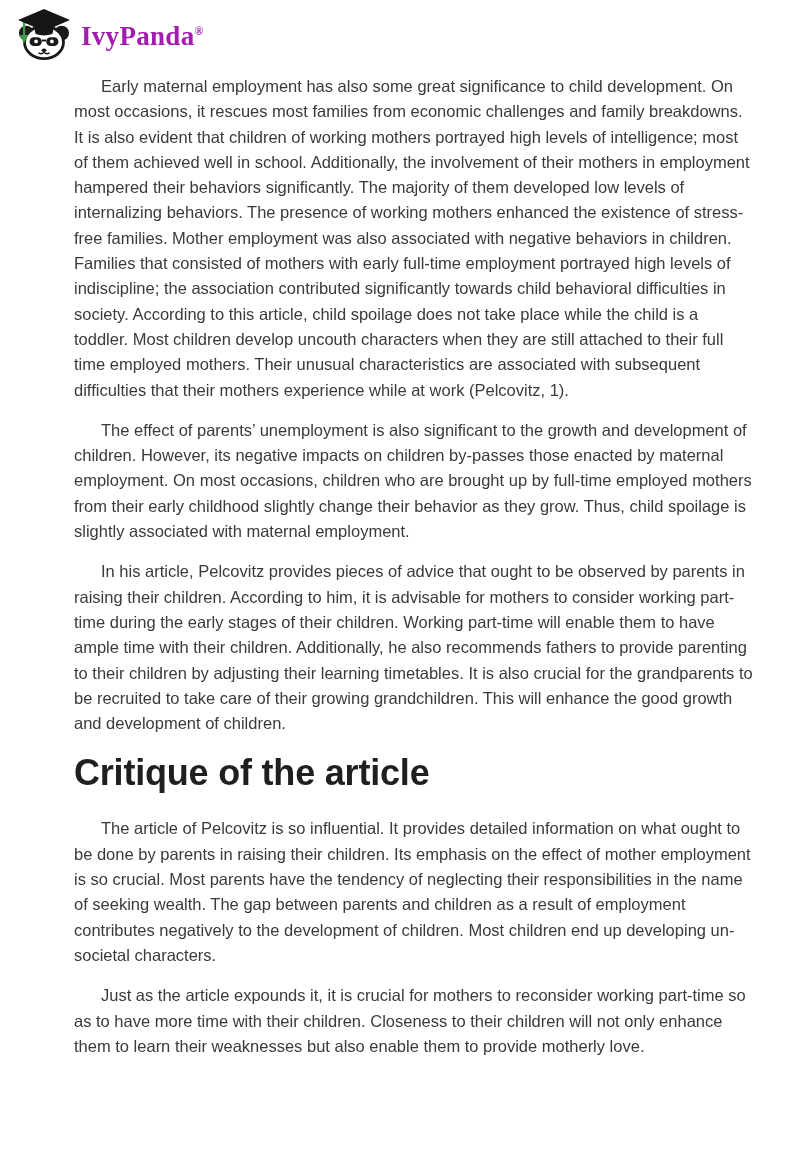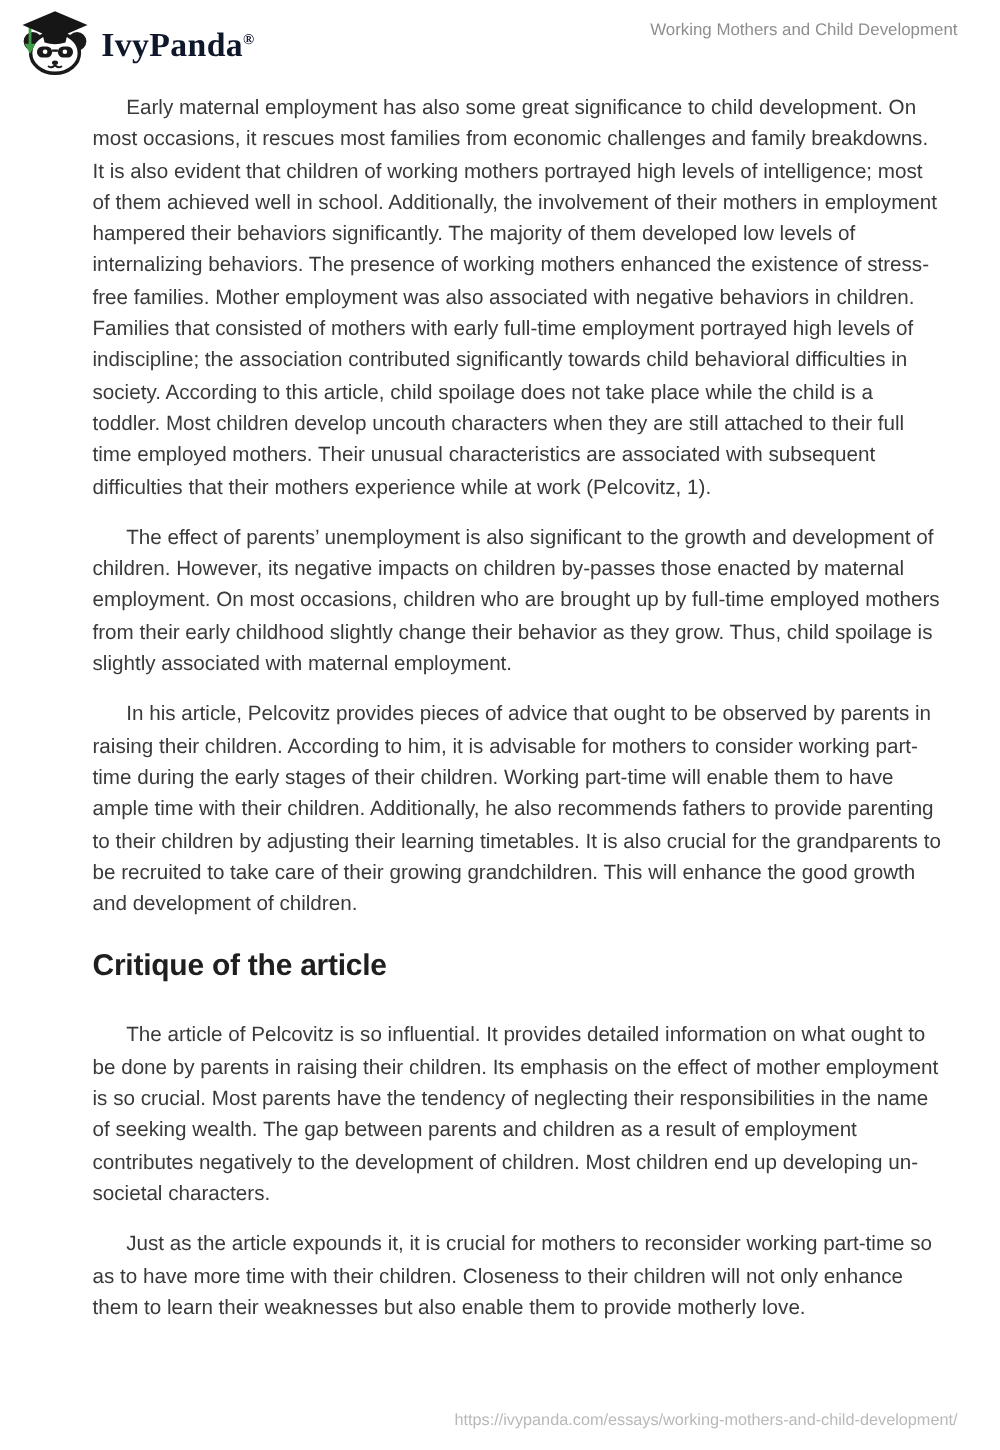--- a/index.html
+++ b/index.html
@@ -23,21 +23,21 @@
   .brand {
     display: flex;
     align-items: center;
     gap: 9px;
   }
   .logo-svg { display: block; }
   .brand-name {
     font-family: "Liberation Serif", serif;
     font-weight: 700;
     font-size: 27px;
-    color: #0f172a;
+    color: #a21caf;
     letter-spacing: 0.3px;
     line-height: 1;
     margin-top: 4px;
   }
   .brand-name sup {
     font-size: 12px;
     font-weight: 700;
     vertical-align: super;
     line-height: 0;
   }
@@ -54,21 +54,21 @@
   p.essay {
     font-size: 16.5px;
     line-height: 25.3px;
     color: #3a3a3a;
     margin: 0 0 15px 0;
     text-indent: 27px;
     text-align: left;
   }
   h2.section-heading {
     font-family: "Liberation Sans", sans-serif;
-    font-size: 24px;
+    font-size: 36px;
     line-height: 32px;
     font-weight: 700;
     color: #1f1f1f;
     margin: 21px 0 27px 0;
     letter-spacing: -0.2px;
   }
   
   .footer {
     position: absolute;
     right: 34px;
@@ -104,29 +104,25 @@
           <line x1="27.5" y1="35" x2="32.5" y2="35" stroke="#1a1a1a" stroke-width="2"></line>
           <circle cx="21.5" cy="36" r="2" fill="#ffffff"></circle>
           <circle cx="38.5" cy="36" r="2" fill="#ffffff"></circle>
 
           <ellipse cx="30" cy="45.5" rx="2.6" ry="1.9" fill="#1a1a1a"></ellipse>
           <path d="M30 47.5 q-2.5 3 -5.5 1.2 M30 47.5 q2.5 3 5.5 1.2" fill="none" stroke="#1a1a1a" stroke-width="1.6" stroke-linecap="round"></path>
         </svg>
       </span>
       <span class="brand-name"><span>IvyPanda</span><sup>®</sup></span>
     </div>
-    <div class="doc-title">Working Mothers and Child Development</div>
   </header>
 
   <main class="content">
     <p class="essay">Early maternal employment has also some great significance to child development. On most occasions, it rescues most families from economic challenges and family breakdowns. It is also evident that children of working mothers portrayed high levels of intelligence; most of them achieved well in school. Additionally, the involvement of their mothers in employment hampered their behaviors significantly. The majority of them developed low levels of internalizing behaviors. The presence of working mothers enhanced the existence of stress-free families. Mother employment was also associated with negative behaviors in children. Families that consisted of mothers with early full-time employment portrayed high levels of indiscipline; the association contributed significantly towards child behavioral difficulties in society. According to this article, child spoilage does not take place while the child is a toddler. Most children develop uncouth characters when they are still attached to their full time employed mothers. Their unusual characteristics are associated with subsequent difficulties that their mothers experience while at work (Pelcovitz, 1).</p>
     <p class="essay">The effect of parents’ unemployment is also significant to the growth and development of children. However, its negative impacts on children by-passes those enacted by maternal employment. On most occasions, children who are brought up by full-time employed mothers from their early childhood slightly change their behavior as they grow. Thus, child spoilage is slightly associated with maternal employment.</p>
     <p class="essay">In his article, Pelcovitz provides pieces of advice that ought to be observed by parents in raising their children. According to him, it is advisable for mothers to consider working part-time during the early stages of their children. Working part-time will enable them to have ample time with their children. Additionally, he also recommends fathers to provide parenting to their children by adjusting their learning timetables. It is also crucial for the grandparents to be recruited to take care of their growing grandchildren. This will enhance the good growth and development of children.</p>
     <h2 class="section-heading">Critique of the article</h2>
     <p class="essay">The article of Pelcovitz is so influential. It provides detailed information on what ought to be done by parents in raising their children. Its emphasis on the effect of mother employment is so crucial. Most parents have the tendency of neglecting their responsibilities in the name of seeking wealth. The gap between parents and children as a result of employment contributes negatively to the development of children. Most children end up developing un-societal characters.</p>
     <p class="essay">Just as the article expounds it, it is crucial for mothers to reconsider working part-time so as to have more time with their children. Closeness to their children will not only enhance them to learn their weaknesses but also enable them to provide motherly love.</p>
   </main>
 
-  <footer class="footer">
-    <span>https://ivypanda.com/essays/working-mothers-and-child-development/</span>
-  </footer>
 
 </div>
 
 </body></html>

